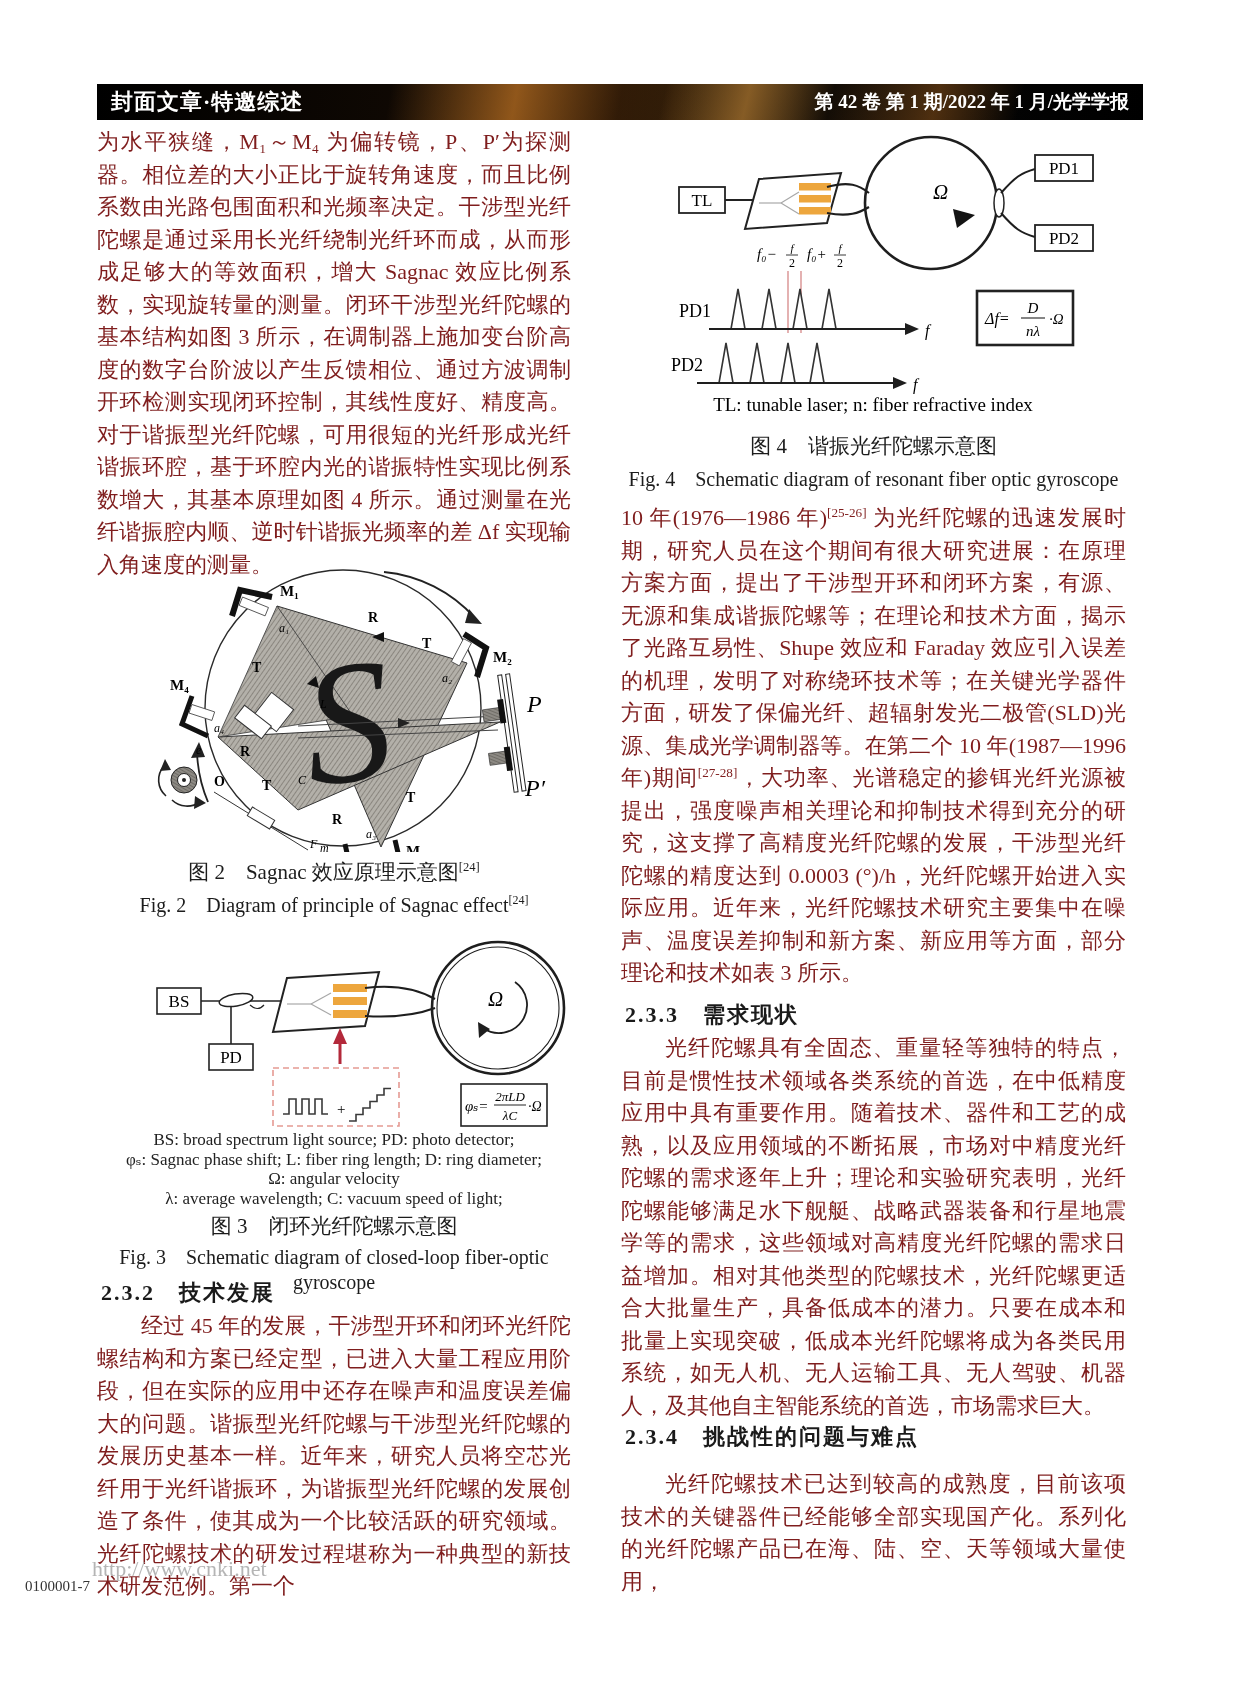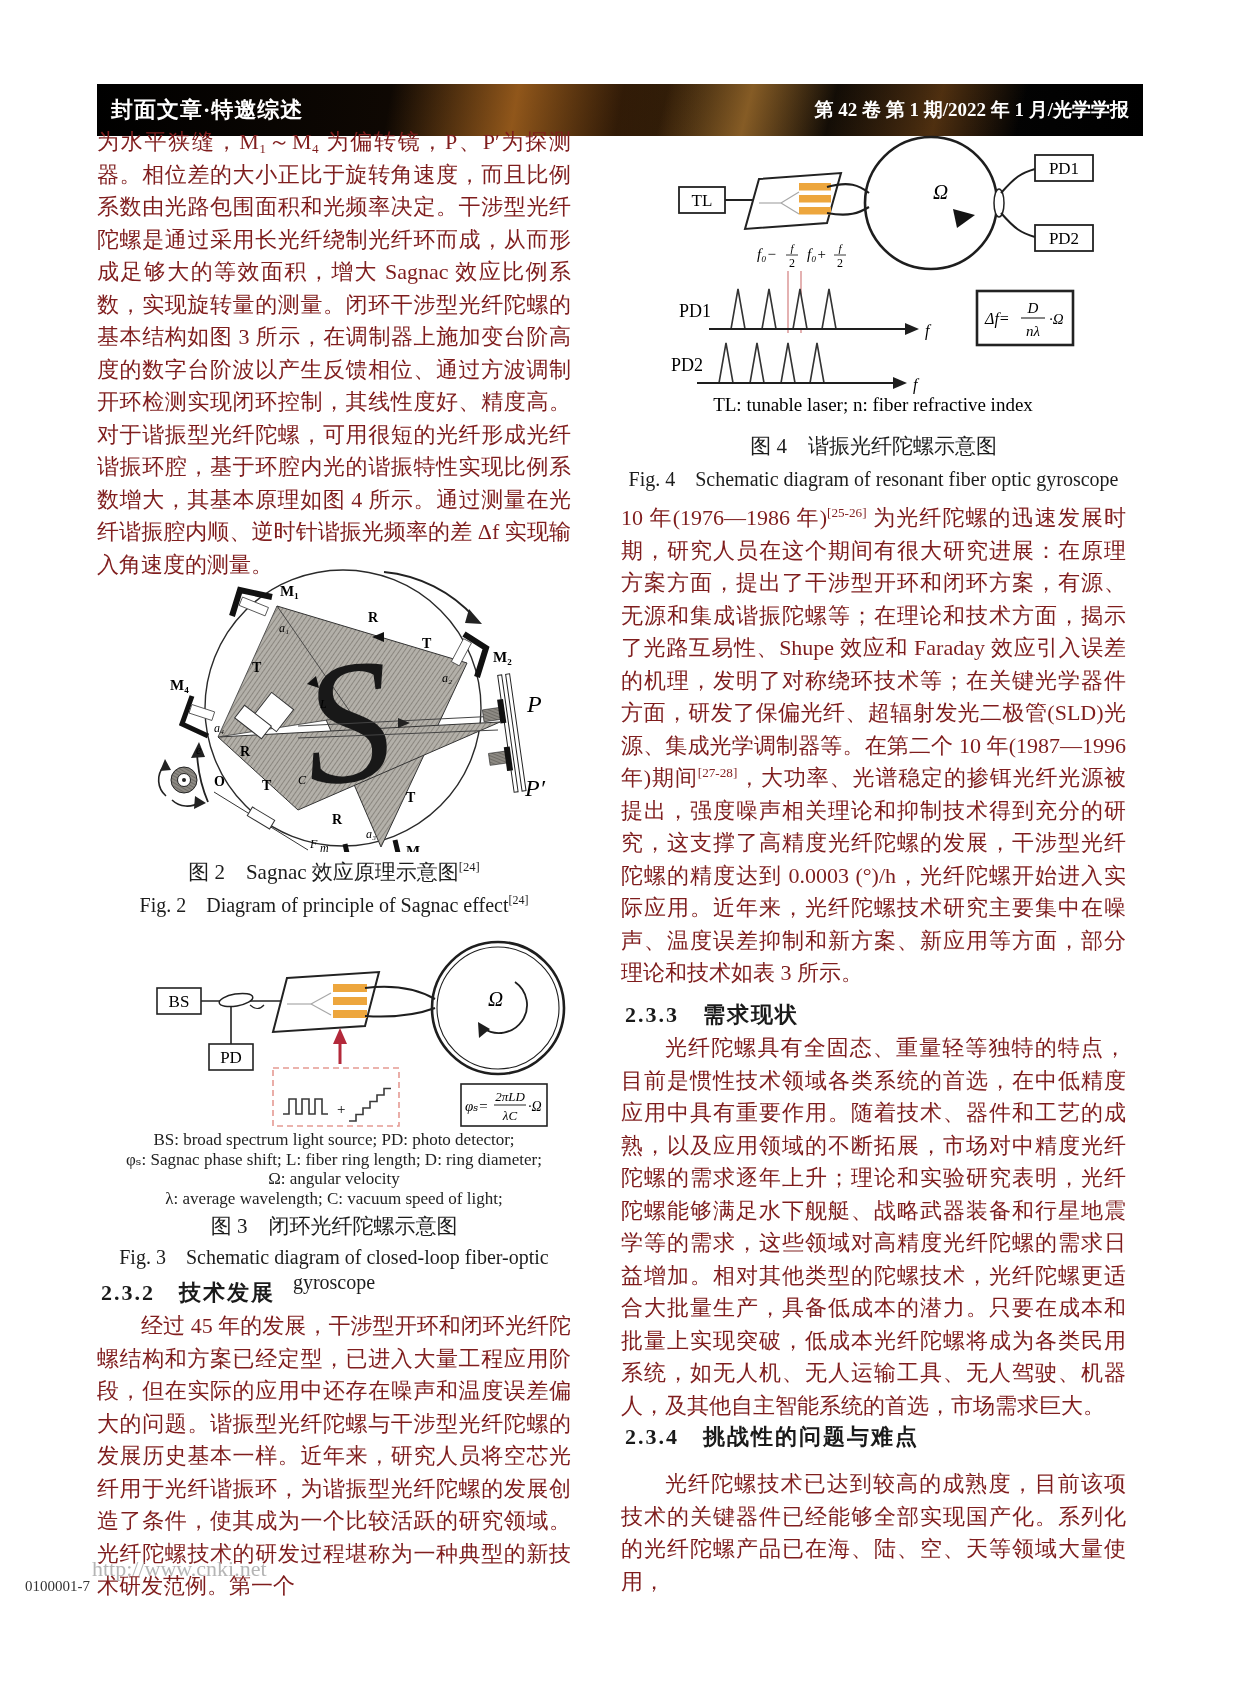--- a/index.html
+++ b/index.html
@@ -3,21 +3,21 @@
 <meta charset="utf-8">
 <style>
   html,body{margin:0;padding:0;}
   body{
     width:1240px;height:1683px;position:relative;background:#ffffff;
     font-family:"Liberation Serif","DejaVu Serif",serif;color:#1a1a1a;overflow:hidden;
   }
   .abs{position:absolute;}
   
   .header{
-    left:97px;top:84px;width:1046px;height:52px;
+    left:97px;top:84px;width:1046px;height:36px;
     display:flex;justify-content:space-between;align-items:center;
     padding:0 14px;box-sizing:border-box;color:#ffffff;
     background:
       linear-gradient(104deg, rgba(0,0,0,0) 54%, rgba(216,150,62,0.55) 62%, rgba(0,0,0,0) 70%, rgba(170,100,30,0.45) 80%, rgba(0,0,0,0) 88%),
       linear-gradient(100deg, rgba(0,0,0,0) 28%, rgba(196,118,36,0.7) 40%, rgba(70,35,8,0.35) 50%, rgba(0,0,0,0) 58%),
       linear-gradient(95deg, #000000 0%, #140b04 38%, #2e1c08 55%, #050505 78%, #000 100%);
   }
   .header .h-left{font-size:22px;font-weight:bold;letter-spacing:1px;}
   .header .h-right{font-size:19px;font-weight:bold;}
   

